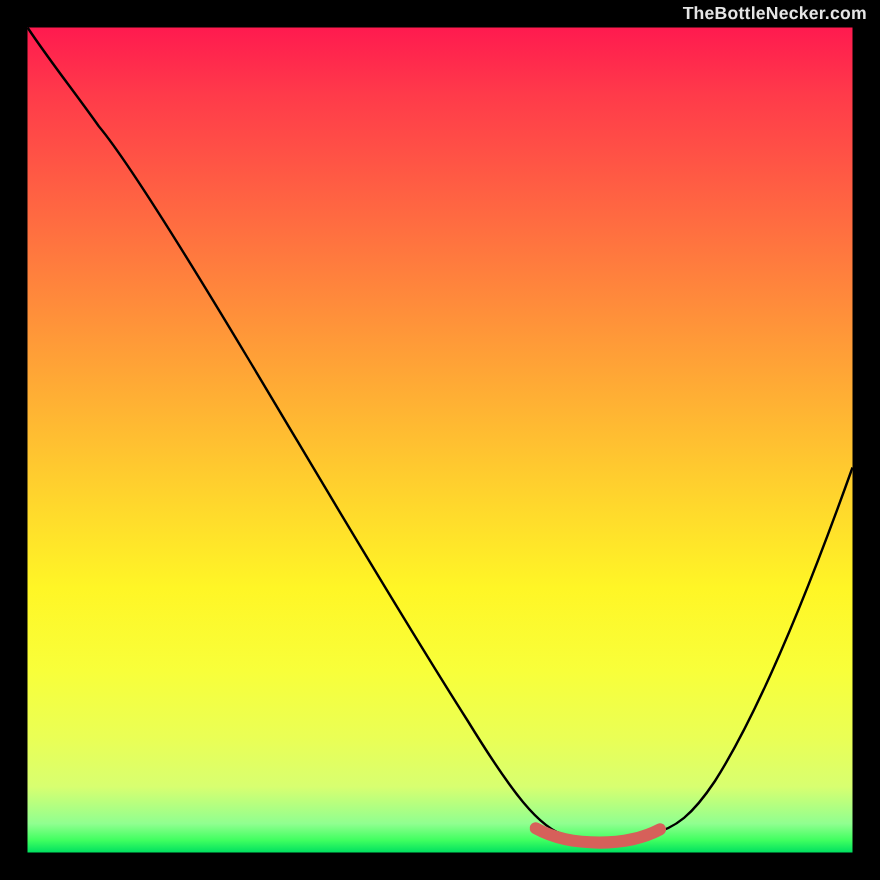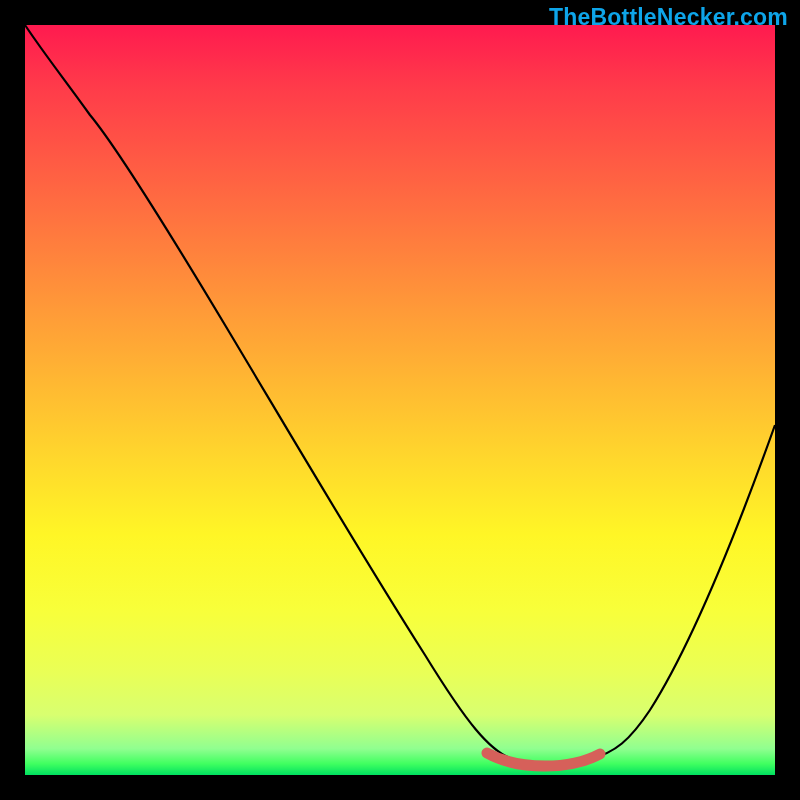--- a/index.html
+++ b/index.html
@@ -31,22 +31,22 @@
       #d8ff70 92%,
       #90ff90 96.5%,
       #40ff60 98.5%,
       #00e060 100%
     );
   }
   .watermark {
     position: absolute;
     top: 4px;
     right: 12px;
-    color: #0ea5e9;
-    font-size: 23px;
+    color: #e5e5e5;
+    font-size: 16px;
     font-weight: 600;
     letter-spacing: 0.2px;
     font-family: Arial, Helvetica, sans-serif;
     user-select: none;
   }
   svg.curve {
     position: absolute;
     left: 0;
     top: 0;
     width: 750px;

